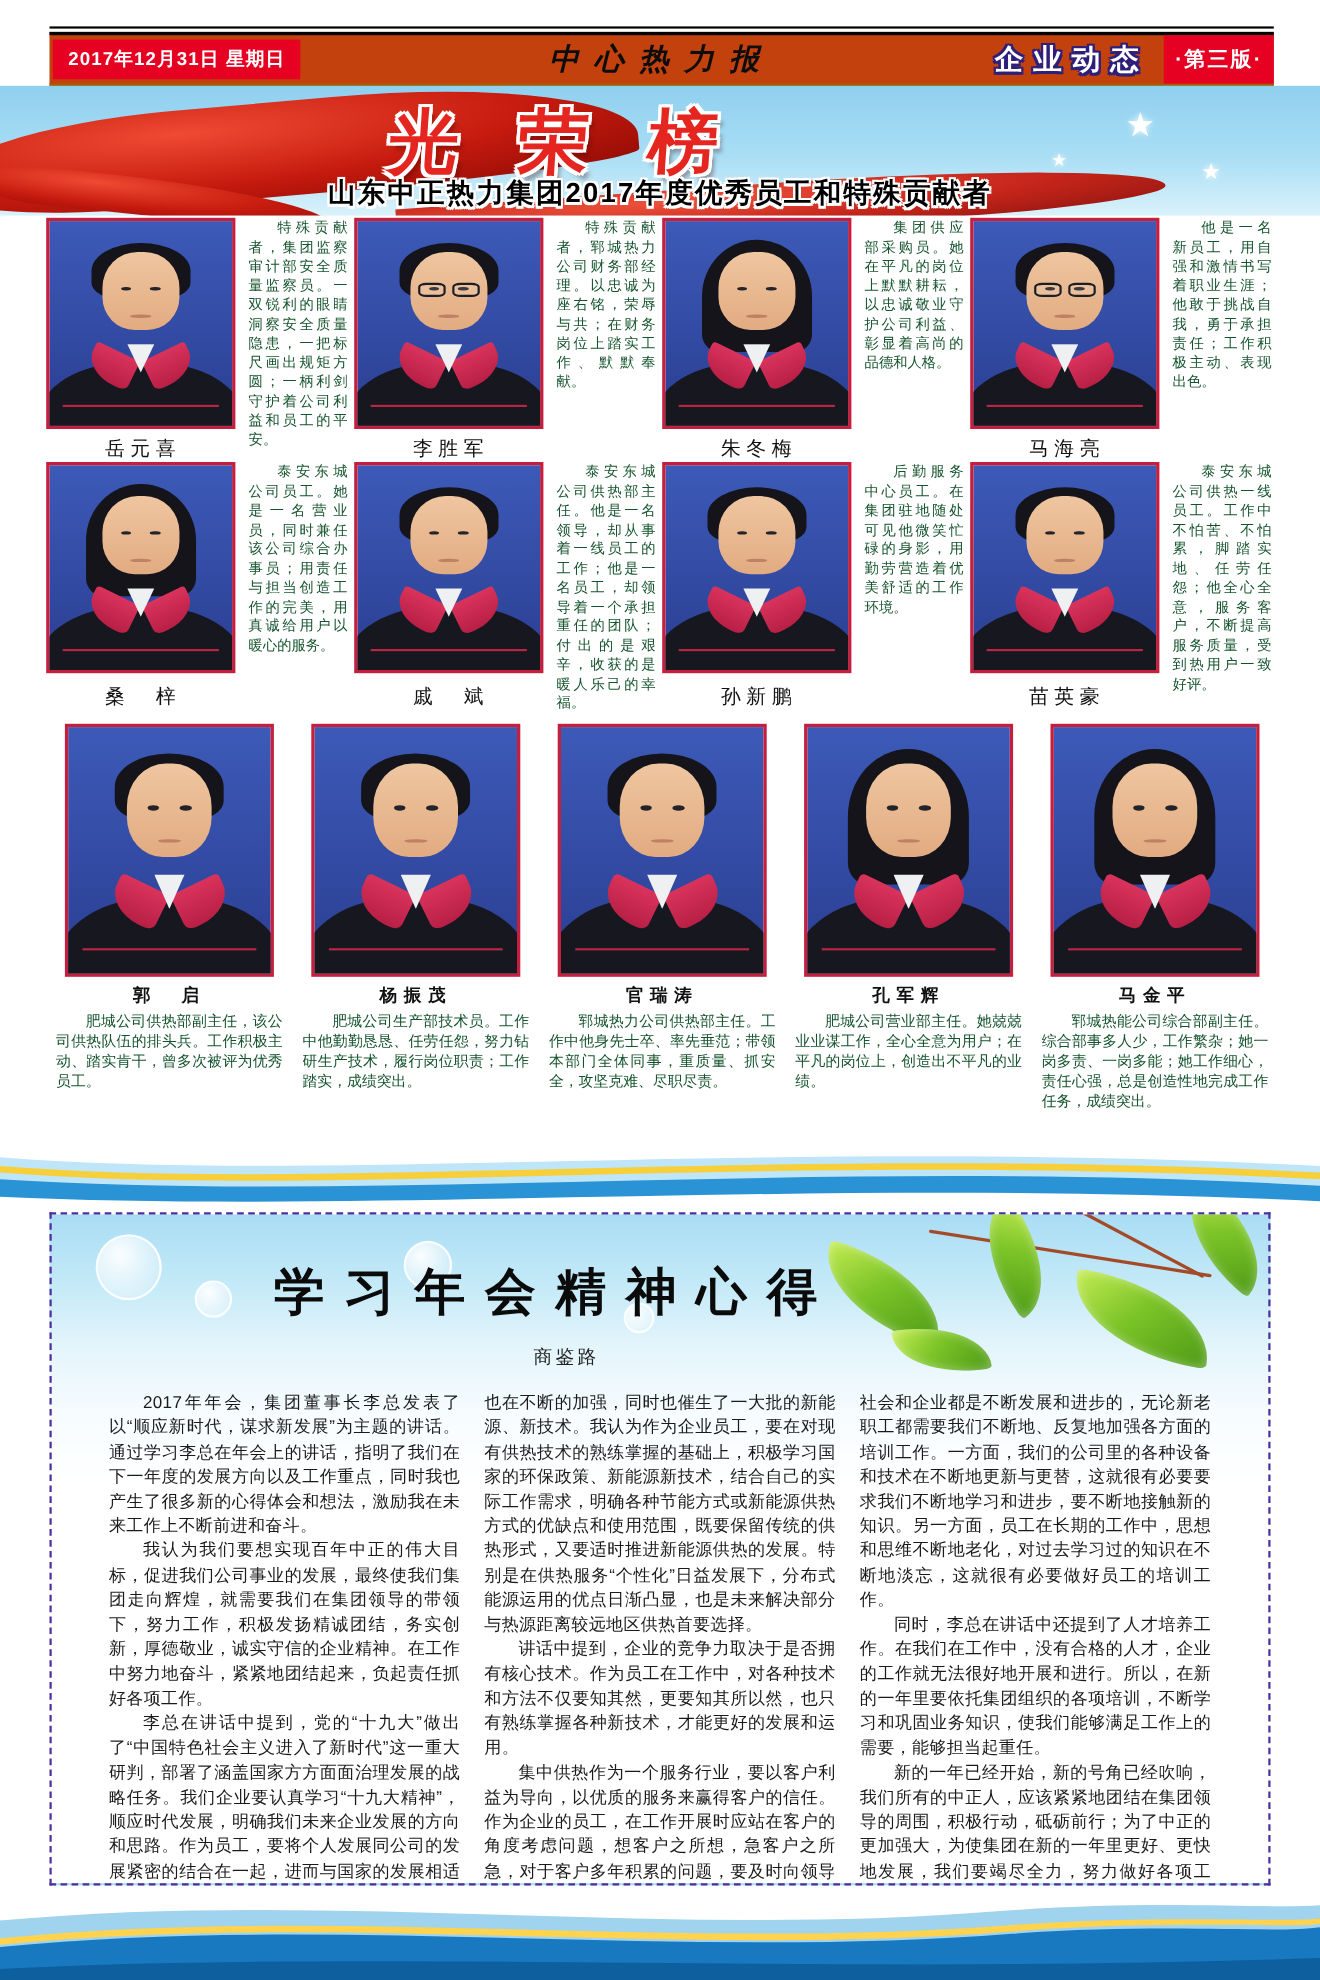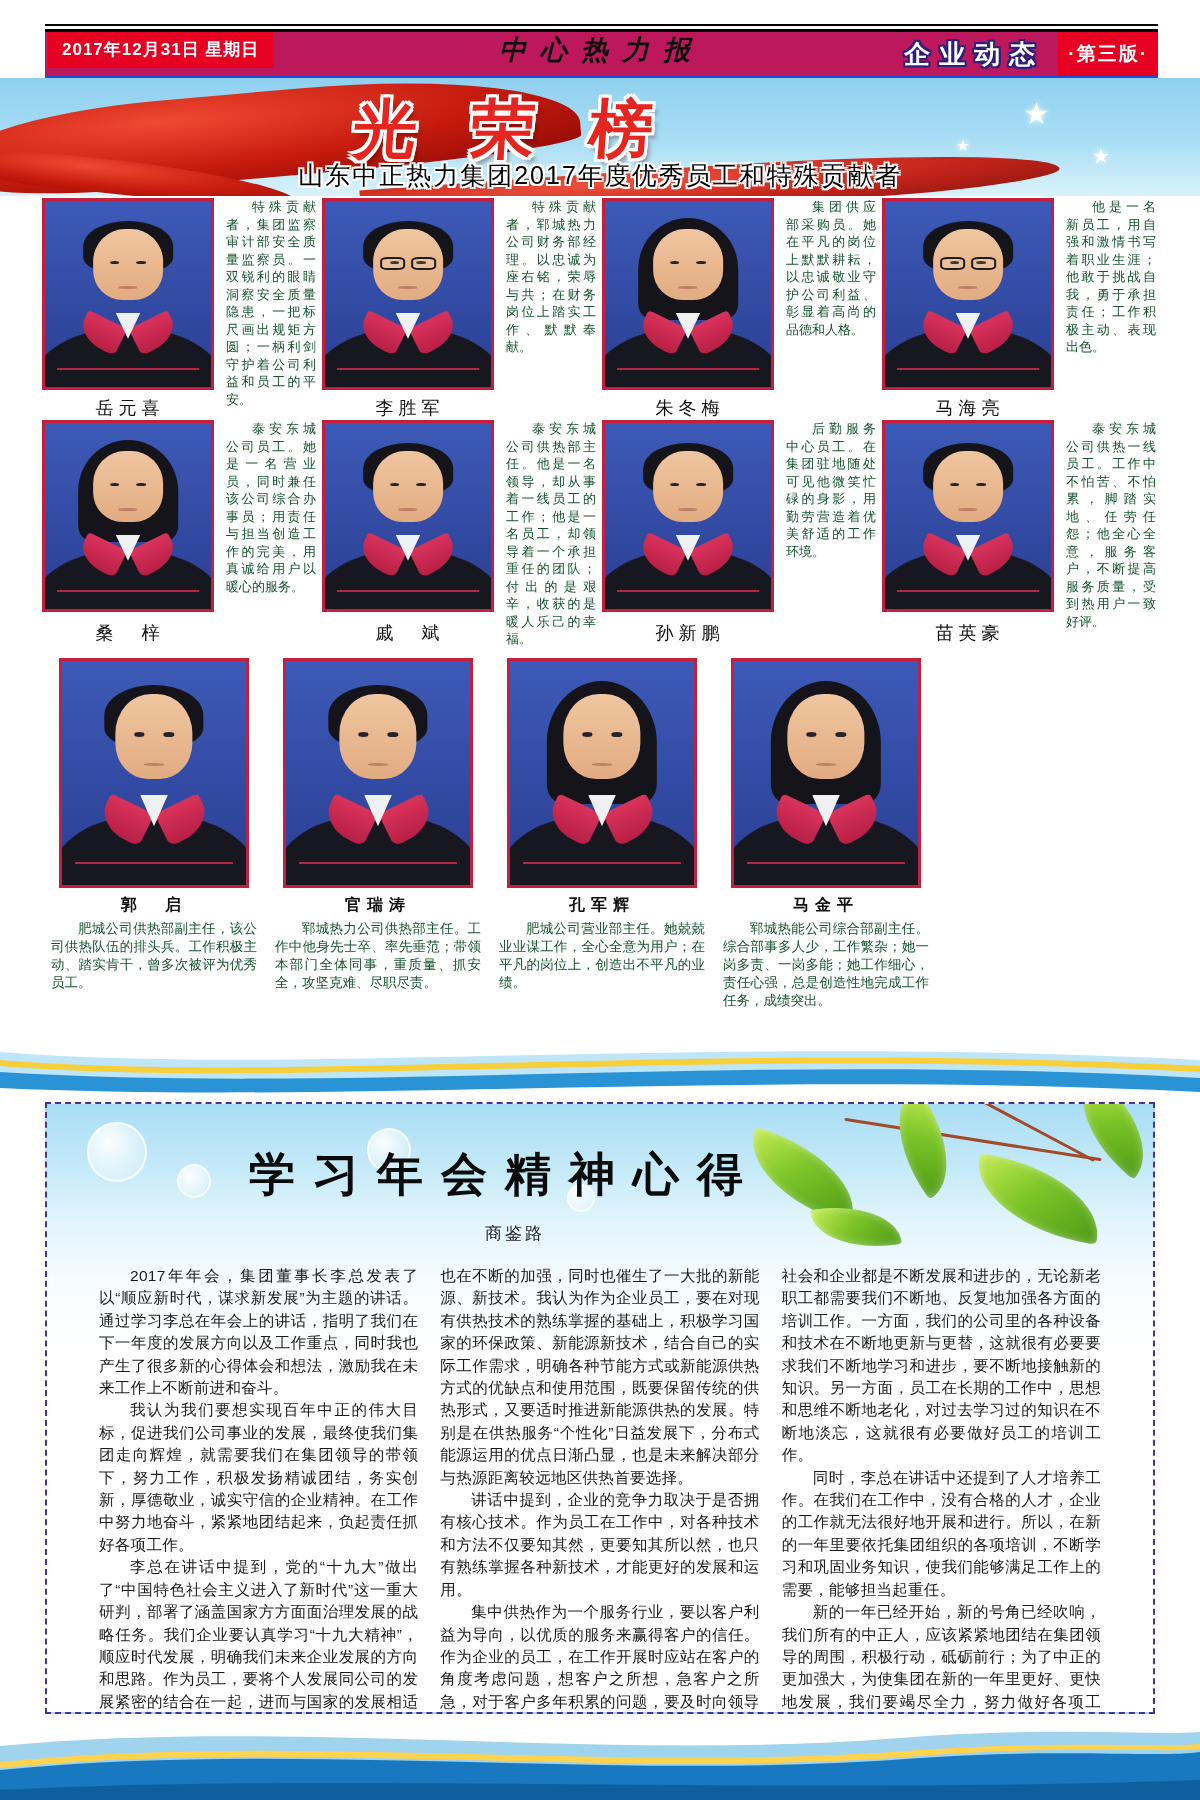--- a/index.html
+++ b/index.html
@@ -1,22 +1,22 @@
 <!DOCTYPE html>
 <html><head>
 <meta charset="utf-8">
 <style>
   html,body{margin:0;padding:0;background:#e9e9e9;}
   .page{position:relative;width:1200px;height:1800px;margin:0 auto;background:#fff;overflow:hidden;
         font-family:"Liberation Sans",sans-serif;color:#111;}
 
   
   .masthead{position:absolute;top:24px;left:45px;right:42px;border-top:2px solid #000;padding-top:3px;}
-  .mast-bar{position:relative;height:44px;background:#be185d;border-top:3px solid #000;border-bottom:3px solid #1d4ed8;
-            display:flex;align-items:flex-start;}
+  .mast-bar{position:relative;height:44px;background:#c2410c;border-top:3px solid #000;border-bottom:3px solid #a16207;
+            display:flex;align-items:center;}
   .mast-date{background:#e60021;color:#fff;font-weight:bold;font-size:17px;letter-spacing:1px;
              padding:0 14px;height:36px;line-height:36px;margin-left:3px;z-index:2;}
   .mast-title{position:absolute;left:0;right:0;text-align:center;font-family:"DejaVu Serif",serif;
               font-style:italic;font-weight:bold;font-size:27px;letter-spacing:14px;color:#0d0d0d;}
   .mast-right{margin-left:auto;display:flex;align-items:center;height:100%;z-index:2;}
   .mast-section{font-weight:900;font-size:26px;letter-spacing:9px;color:#fff;margin-right:14px;
       text-shadow:-2px 0 #2e1f7a,2px 0 #2e1f7a,0 -2px #2e1f7a,0 2px #2e1f7a,
                   -2px -2px #2e1f7a,2px 2px #2e1f7a,-2px 2px #2e1f7a,2px -2px #2e1f7a;}
   .mast-page{background:#e60021;color:#fff;font-weight:bold;font-size:19px;letter-spacing:2px;
              height:100%;display:flex;align-items:center;padding:0 10px;}
@@ -27,21 +27,21 @@
   .flag{position:absolute;background:radial-gradient(ellipse at 35% 25%,#ef4a33 0%,#c51a0e 55%,#8f0b05 100%);}
   .flag1{left:-60px;top:14px;width:640px;height:86px;border-radius:48% 60% 55% 40%/85% 95% 25% 55%;transform:rotate(-5deg);}
   .flag2{left:360px;top:88px;width:700px;height:42px;border-radius:0 80% 40% 70%/0 100% 55% 100%;transform:rotate(-4deg);opacity:.95;}
   .flag3{left:-30px;top:84px;width:330px;height:34px;border-radius:40% 90% 60% 30%/70% 100% 40% 70%;transform:rotate(6deg);}
   .banner-star{position:absolute;color:#fff;text-shadow:0 0 6px rgba(255,255,255,.9);}
   .bs1{right:150px;top:18px;font-size:30px;} .bs2{right:230px;top:58px;font-size:16px;} .bs3{right:90px;top:66px;font-size:20px;}
   .banner-title{position:absolute;left:0;right:140px;top:8px;text-align:center;
       font-family:"DejaVu Serif",serif;font-weight:900;font-size:64px;letter-spacing:54px;color:#e5251f;transform:skewX(-4deg);
       text-shadow:-3px 0 #fff,3px 0 #fff,0 -3px #fff,0 3px #fff,-3px -3px #fff,3px 3px #fff,-3px 3px #fff,3px -3px #fff,5px 6px 4px rgba(60,0,0,.35);}
   .banner-subtitle{position:absolute;left:0;right:0;bottom:4px;text-align:center;
-      font-weight:400;font-size:25px;letter-spacing:2px;color:#000;
+      font-weight:700;font-size:25px;letter-spacing:2px;color:#000;
       text-shadow:-2px 0 #fff,2px 0 #fff,0 -2px #fff,0 2px #fff,-2px -2px #fff,2px 2px #fff,-2px 2px #fff,2px -2px #fff;}
 
   
   .people{position:absolute;top:198px;left:42px;right:38px;z-index:2;}
   .people-row{display:flex;}
   .row-side .person-h{width:25%;display:grid;grid-template-columns:176px 1fr;column-gap:8px;padding-right:6px;box-sizing:border-box;}
   .photo{position:relative;background:linear-gradient(180deg,#3d5ab8 0%,#2a3e92 100%);border:3px solid #c41f3e;overflow:hidden;}
   .person-h .photo{width:166px;height:186px;}
   .person-h .pname{grid-column:1;text-align:center;font-weight:normal;font-size:18px;letter-spacing:5px;margin-top:6px;}
   .person-h .pdesc{grid-column:2;grid-row:1/span 2;}
@@ -322,20 +322,39 @@
               <span class="ph-eye l"></span>
               <span class="ph-eye r"></span>
               <span class="ph-mouth"></span>
             </div>
             <div class="ph-body"></div>
             <div class="ph-shirt"></div>
             <div class="ph-collar l"></div>
             <div class="ph-collar r"></div>
             <div class="ph-line"></div>
           </div>
+          <div class="pname">杨振茂</div>
+          <div class="pdesc">
+            <p>肥城公司生产部技术员。工作中他勤勤恳恳、任劳任怨，努力钻研生产技术，履行岗位职责；工作踏实，成绩突出。</p>
+          </div>
+        </div>
+        <div class="person-v">
+          <div class="photo look-male">
+            <div class="ph-hair"></div>
+            <div class="ph-face">
+              <span class="ph-eye l"></span>
+              <span class="ph-eye r"></span>
+              <span class="ph-mouth"></span>
+            </div>
+            <div class="ph-body"></div>
+            <div class="ph-shirt"></div>
+            <div class="ph-collar l"></div>
+            <div class="ph-collar r"></div>
+            <div class="ph-line"></div>
+          </div>
           <div class="pname">官瑞涛</div>
           <div class="pdesc">
             <p>郓城热力公司供热部主任。工作中他身先士卒、率先垂范；带领本部门全体同事，重质量、抓安全，攻坚克难、尽职尽责。</p>
           </div>
         </div>
         <div class="person-v">
           <div class="photo look-female">
             <div class="ph-hair"></div>
             <div class="ph-face">
               <span class="ph-eye l"></span>

